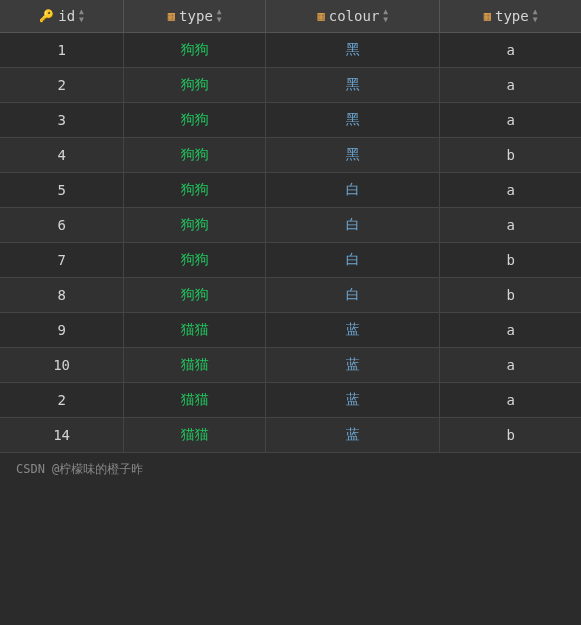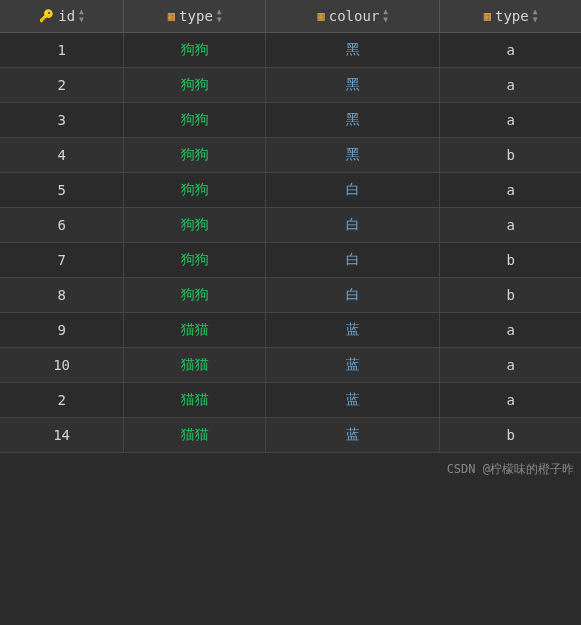--- a/index.html
+++ b/index.html
@@ -97,22 +97,21 @@
 
     td.colour-col {
       color: #6fa8d4;
     }
 
     td.type-col {
       color: #d4d4d4;
     }
 
     .watermark {
-      text-align: right;
-      padding: 8px 7px;
+      padding: 8px 16px;
       color: #888;
       font-size: 12px;
       background-color: #2b2b2b;
     }
   </style>
 </head>
 <body>
 
 <div class="table-container">
   <table>

